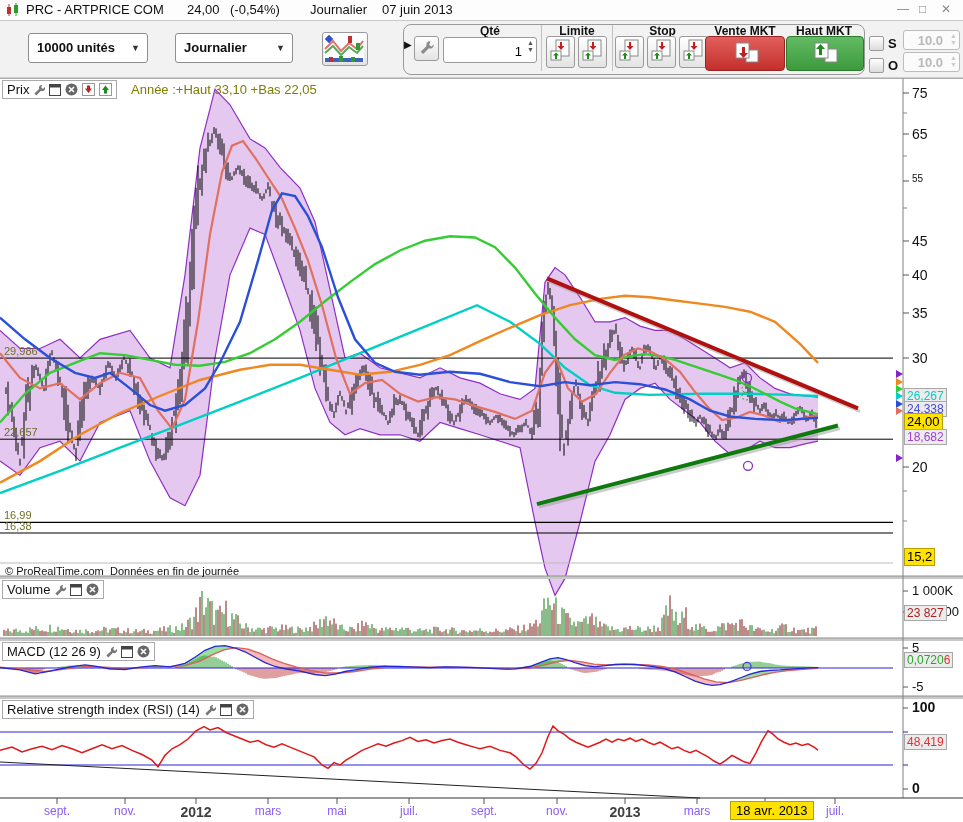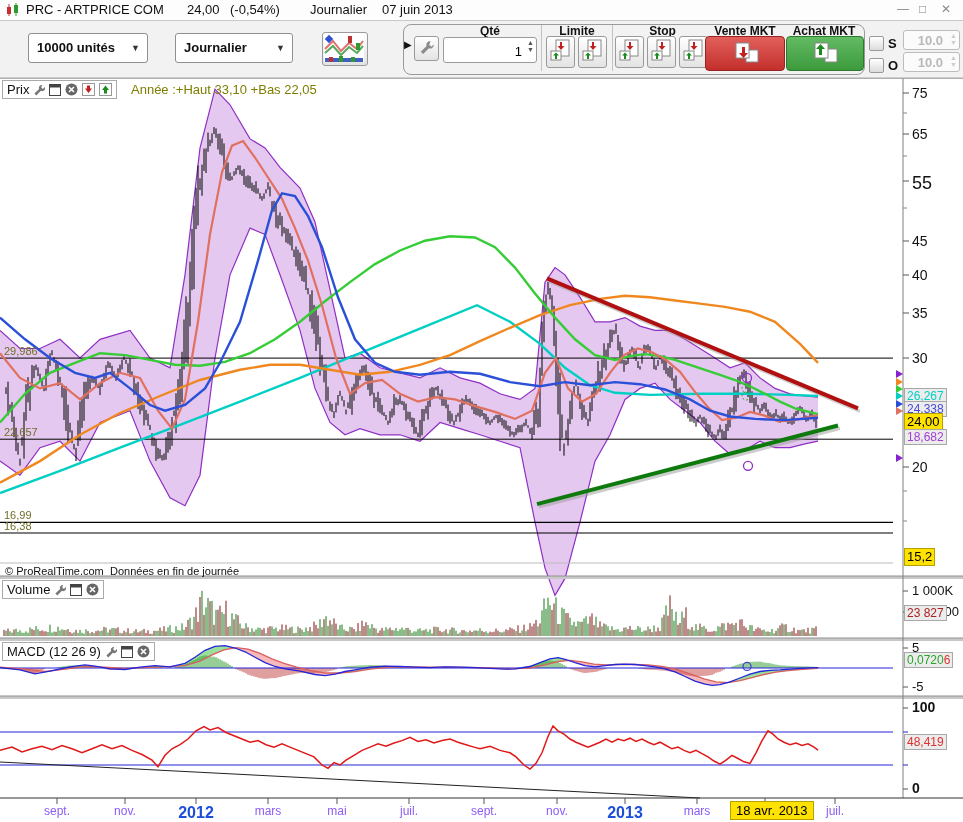--- a/index.html
+++ b/index.html
@@ -37,21 +37,21 @@
   .ph .icn{display:inline-block;vertical-align:-2px;margin-left:4px;cursor:pointer;}
   .lvl{position:absolute;font-size:11px;color:#6f6f28;z-index:4;}
   .info{position:absolute;font-size:13px;color:#7d7d00;z-index:5;}
   .copyr{position:absolute;font-size:11px;color:#111;z-index:4;}
   .ytick{position:absolute;font-size:13px;color:#111;z-index:4;}
   .ytick.bold{font-weight:bold;}
   .tag{position:absolute;left:904px;font-size:12px;background:#ececec;border:1px solid #a8a8a8;
        padding:0 2px;height:14px;line-height:14px;z-index:4;}
   .tag.yellow{background:#ffe200;color:#000;border:1px solid #b5a100;font-size:13px;height:16px;line-height:16px;}
   .xlab{position:absolute;font-size:12px;color:#8b5cf6;top:804px;transform:translateX(-50%);z-index:4;}
-  .xlab.bold{font-weight:bold;font-size:16px;color:#1d4ed8;}
+  .xlab.bold{font-weight:bold;font-size:14px;color:#404040;}
   #datebadge{position:absolute;background:#ffe200;border:1px solid #b5a100;color:#000;font-size:13px;
              height:17px;line-height:17px;padding:0 5px;z-index:6;}
 </style>
 </head>
 <body>
 
 <div id="app">
   <svg id="chart-svg" class="abs" style="left:0;top:0;z-index:1" width="963" height="822">
       <polygon points="0.0,330.4 20.0,348.5 40.0,348.5 60.0,339.3 80.0,358.0 100.0,339.3 130.0,330.4 150.0,358.0 170.0,367.8 185.0,274.8 200.0,148.0 215.0,89.2 230.0,104.8 250.0,138.9 265.0,148.0 280.0,167.3 300.0,188.0 315.0,222.0 330.0,289.6 345.0,358.0 360.0,353.2 380.0,367.8 400.0,372.8 420.0,377.9 440.0,367.8 460.0,377.9 480.0,383.1 500.0,393.8 520.0,399.4 535.0,388.4 545.0,282.1 555.0,267.6 565.0,274.8 580.0,297.3 595.0,321.8 610.0,321.8 625.0,317.6 640.0,326.1 655.0,330.4 670.0,330.4 685.0,339.3 700.0,348.5 715.0,358.0 730.0,367.8 745.0,362.8 760.0,377.9 775.0,388.4 790.0,393.8 805.0,396.0 818.0,397.1 818.0,441.2 805.0,443.8 790.0,447.7 775.0,447.7 760.0,441.2 745.0,450.3 730.0,454.3 715.0,441.2 700.0,422.5 685.0,410.7 670.0,399.4 655.0,383.1 640.0,388.4 625.0,399.4 610.0,434.8 595.0,461.1 580.0,522.2 565.0,578.4 555.0,595.4 545.0,568.2 535.0,522.2 520.0,447.7 500.0,441.2 480.0,434.8 460.0,428.6 440.0,422.5 420.0,441.2 400.0,434.8 380.0,434.8 360.0,428.6 345.0,434.8 330.0,422.5 315.0,388.4 300.0,330.4 280.0,274.8 265.0,234.4 250.0,228.1 230.0,274.8 215.0,358.0 200.0,475.2 185.0,505.7 170.0,497.8 150.0,461.1 130.0,410.7 100.0,422.5 80.0,461.1 60.0,441.2 40.0,447.7 20.0,475.2 0.0,461.1" fill="#dcb6ea" fill-opacity="0.75"></polygon>
       <path d="M0.0 330.4L20.0 348.5L40.0 348.5L60.0 339.3L80.0 358.0L100.0 339.3L130.0 330.4L150.0 358.0L170.0 367.8L185.0 274.8L200.0 148.0L215.0 89.2L230.0 104.8L250.0 138.9L265.0 148.0L280.0 167.3L300.0 188.0L315.0 222.0L330.0 289.6L345.0 358.0L360.0 353.2L380.0 367.8L400.0 372.8L420.0 377.9L440.0 367.8L460.0 377.9L480.0 383.1L500.0 393.8L520.0 399.4L535.0 388.4L545.0 282.1L555.0 267.6L565.0 274.8L580.0 297.3L595.0 321.8L610.0 321.8L625.0 317.6L640.0 326.1L655.0 330.4L670.0 330.4L685.0 339.3L700.0 348.5L715.0 358.0L730.0 367.8L745.0 362.8L760.0 377.9L775.0 388.4L790.0 393.8L805.0 396.0L818.0 397.1" fill="none" stroke="#8e2fc4" stroke-width="1.2"></path>
@@ -946,21 +946,21 @@
           <polygon points="13,5 13,9 10.5,9 14,13 17.5,9 15,9 15,5" fill="#c22020"></polygon>
           <polygon points="8,22 8,18.5 6,18.5 9,15.5 12,18.5 10,18.5 10,22" fill="#1d8a1d"></polygon>
         </svg></div>
     <div class="tbtn ordericon" style="left:679px;top:15px;width:27px;height:30px"><svg width="25" height="28">
           <rect x="9" y="3" width="13" height="16" fill="#fff" stroke="#888"></rect>
           <rect x="4" y="14" width="10" height="9" fill="#fff" stroke="#888"></rect>
           <polygon points="13,5 13,9 10.5,9 14,13 17.5,9 15,9 15,5" fill="#c22020"></polygon>
           <polygon points="8,22 8,18.5 6,18.5 9,15.5 12,18.5 10,18.5 10,22" fill="#1d8a1d"></polygon>
         </svg></div>
     <div class="grplabel" style="left:706px;width:78px">Vente MKT</div>
-    <div class="grplabel" style="left:786px;width:76px">Achat MKT</div>
+    <div class="grplabel" style="left:786px;width:76px">Haut MKT</div>
     <div class="bigbtn" id="ventebtn" style="left:705px;top:15px">
       <svg width="78" height="33">
         <rect x="40" y="13" width="12" height="12" fill="#fff" stroke="#888"></rect>
         <rect x="30" y="6" width="13" height="15" fill="#fff" stroke="#888"></rect>
         <polygon points="36,10 36,16 33,16 37.5,21 42,16 39,16 39,10" fill="#c22020"></polygon>
       </svg>
     </div>
     <div class="bigbtn" id="achatbtn" style="left:786px;top:15px;width:76px">
       <svg width="76" height="33">
         <rect x="38" y="12" width="12" height="13" fill="#fff" stroke="#888"></rect>
@@ -1016,30 +1016,41 @@
     <span>MACD (12 26 9)</span><span class="icn wrench"><svg width="12" height="12">
           <path d="M9.2 1a2.9 2.9 0 0 0-3.1 3.9L1.4 9.5l1.9 1.9 4.6-4.6A2.9 2.9 0 0 0 11.8 3L9.9 4.9 8.2 3.2z" fill="#777"></path>
         </svg></span><span class="icn winic"><svg width="12" height="12">
           <rect x="0.5" y="0.5" width="11" height="11" fill="#fff" stroke="#444"></rect>
           <rect x="0.5" y="0.5" width="11" height="3" fill="#444"></rect>
         </svg></span><span class="icn closic"><svg width="13" height="13">
           <circle cx="6.5" cy="6.5" r="6" fill="#666"></circle>
           <path d="M4 4l5 5M9 4l-5 5" stroke="#fff" stroke-width="1.6"></path>
         </svg></span>
   </div>
+  <div class="ph" style="left:2px;top:700px">
+    <span>Relative strength index (RSI) (14)</span><span class="icn wrench"><svg width="12" height="12">
+          <path d="M9.2 1a2.9 2.9 0 0 0-3.1 3.9L1.4 9.5l1.9 1.9 4.6-4.6A2.9 2.9 0 0 0 11.8 3L9.9 4.9 8.2 3.2z" fill="#777"></path>
+        </svg></span><span class="icn winic"><svg width="12" height="12">
+          <rect x="0.5" y="0.5" width="11" height="11" fill="#fff" stroke="#444"></rect>
+          <rect x="0.5" y="0.5" width="11" height="3" fill="#444"></rect>
+        </svg></span><span class="icn closic"><svg width="13" height="13">
+          <circle cx="6.5" cy="6.5" r="6" fill="#666"></circle>
+          <path d="M4 4l5 5M9 4l-5 5" stroke="#fff" stroke-width="1.6"></path>
+        </svg></span>
+  </div>
 
   <span class="copyr" style="left:5px;top:565px">© ProRealTime.com</span>
   <span class="copyr" style="left:110px;top:565px;">Données en fin de journée</span>
 
   <div id="datebadge" style="left: 686px; top: 801px; margin-left: 44px;">18 avr. 2013</div>
 
   <div id="overlays">
       <div class="ytick" style="position:absolute;z-index:4;left:912px;top:85px;font-size:14px;">75</div>
       <div class="ytick" style="position:absolute;z-index:4;left:912px;top:126px;font-size:14px;">65</div>
-      <div class="ytick" style="position:absolute;z-index:4;left:912px;top:173px;font-size:18px;">55</div>
+      <div class="ytick" style="position:absolute;z-index:4;left:912px;top:173px;font-size:10px;">55</div>
       <div class="ytick" style="position:absolute;z-index:4;left:912px;top:233px;font-size:14px;">45</div>
       <div class="ytick" style="position:absolute;z-index:4;left:912px;top:267px;font-size:14px;">40</div>
       <div class="ytick" style="position:absolute;z-index:4;left:912px;top:305px;font-size:14px;">35</div>
       <div class="ytick" style="position:absolute;z-index:4;left:912px;top:350px;font-size:14px;">30</div>
       <div class="ytick" style="position:absolute;z-index:4;left:912px;top:459px;font-size:14px;">20</div>
       <div class="tag" style="position: absolute; z-index: 4; left: 904px; top: 388px; color: rgb(0, 207, 196);">26,267</div>
       <div class="tag" style="position: absolute; z-index: 4; left: 904px; top: 401px; color: rgb(72, 72, 216);">24,338</div>
       <div class="tag yellow" style="position:absolute;z-index:4;left:904px;top:413px;">24,00</div>
       <div class="tag" style="position: absolute; z-index: 4; left: 904px; top: 429px; color: rgb(160, 64, 208);">18,682</div>
       <div class="tag yellow" style="position:absolute;z-index:4;left:904px;top:548px;">15,2</div>

